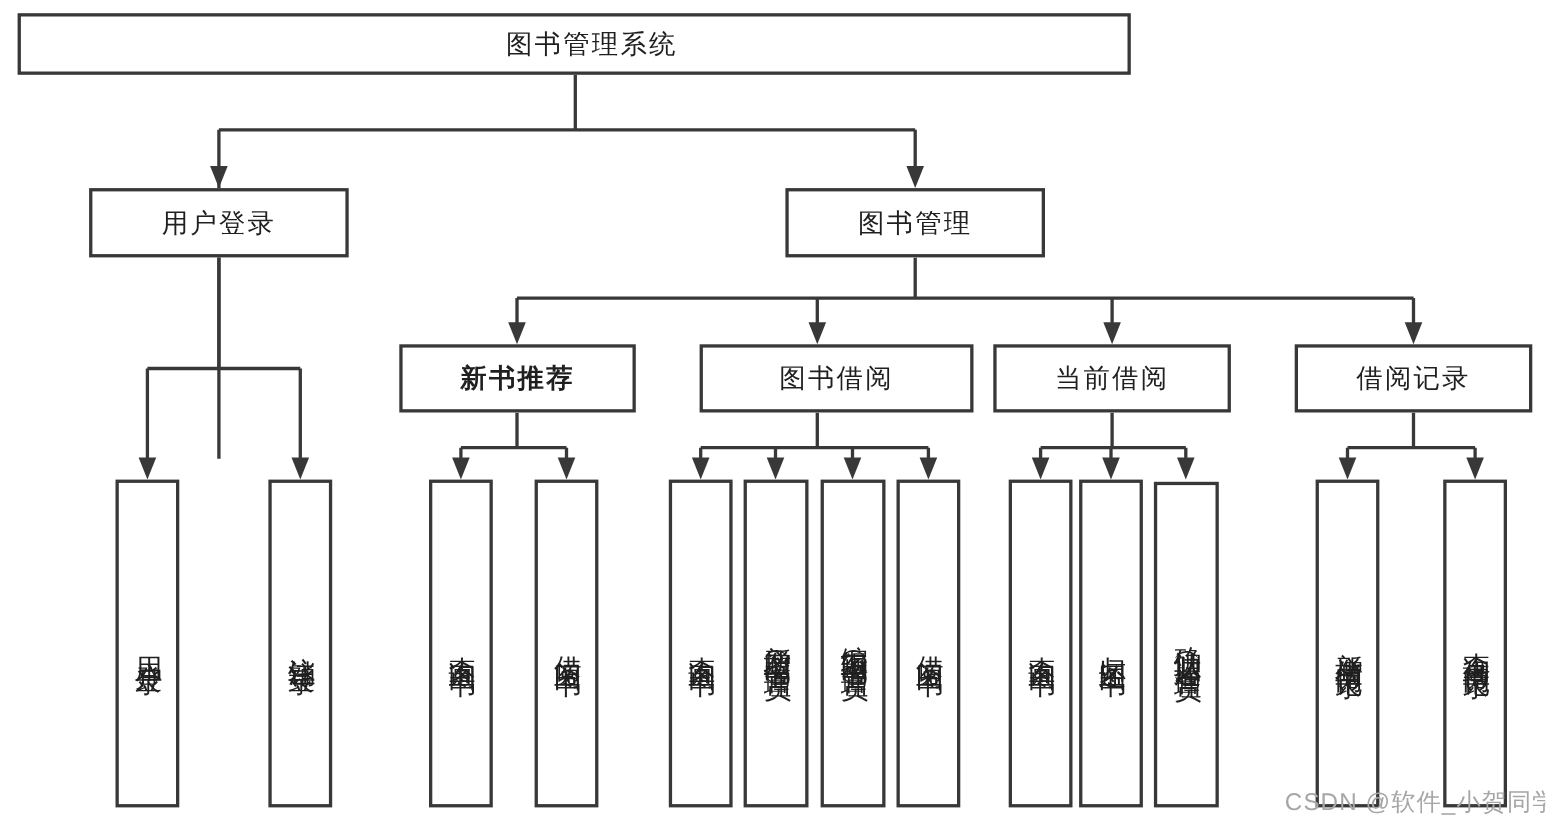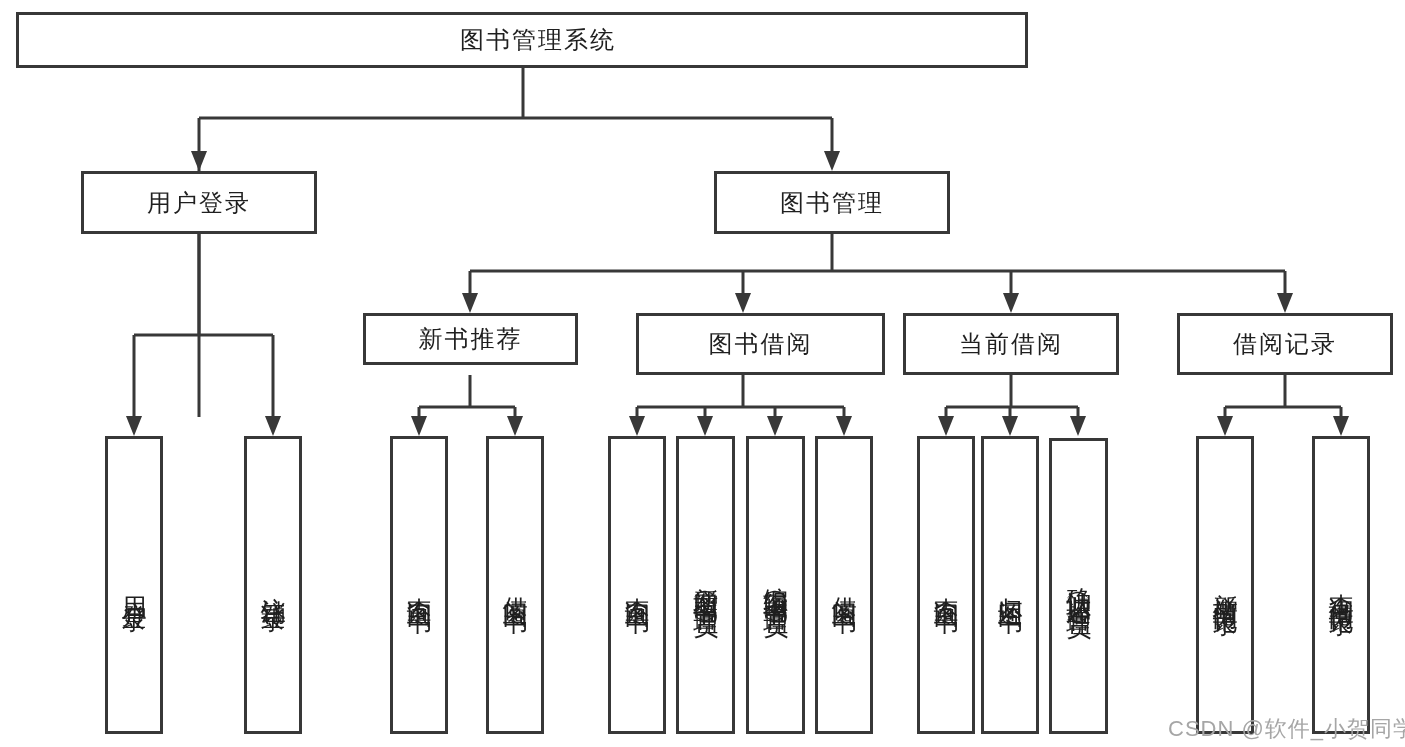--- a/index.html
+++ b/index.html
@@ -99,21 +99,21 @@
       <polygon points="1217,416 1233,416 1225,436"></polygon>
       <polygon points="1333,416 1349,416 1341,436"></polygon>
     </g>
   </svg>
 
   <div class="box root" style="left:16px; top:12px; width:1012px; height:56px;">图书管理系统</div>
 
   <div class="box h" style="left:81px; top:171px; width:236px; height:63px;">用户登录</div>
   <div class="box h" style="left:714px; top:171px; width:236px; height:63px;">图书管理</div>
 
-  <div class="box h" style="left:363px; top:313px; width:215px; height:52px;">新书推荐</div>
+  <div class="box h" style="left:363px; top:313px; width:215px; height:62px;font-weight:bold;">新书推荐</div>
   <div class="box h" style="left:636px; top:313px; width:249px; height:62px;">图书借阅</div>
   <div class="box h" style="left:1177px; top:313px; width:216px; height:62px;">借阅记录</div>
   <div class="box h" style="left:903px; top:313px; width:216px; height:62px;">当前借阅</div>
 
   <div class="box v" style="left:105px; top:436px; width:58px; height:298px;">
     <span>用户登录</span>
   </div>
   <div class="box v" style="left:244px; top:436px; width:58px; height:298px;">
     <span>注销登录</span>
   </div>

